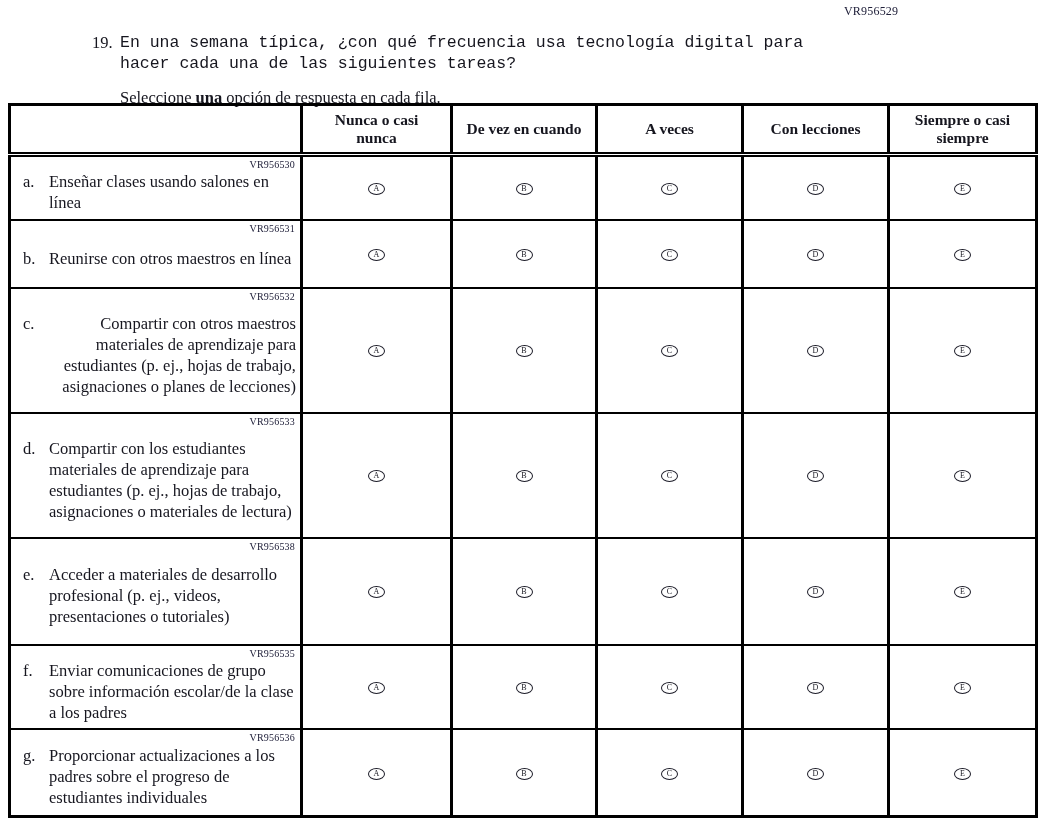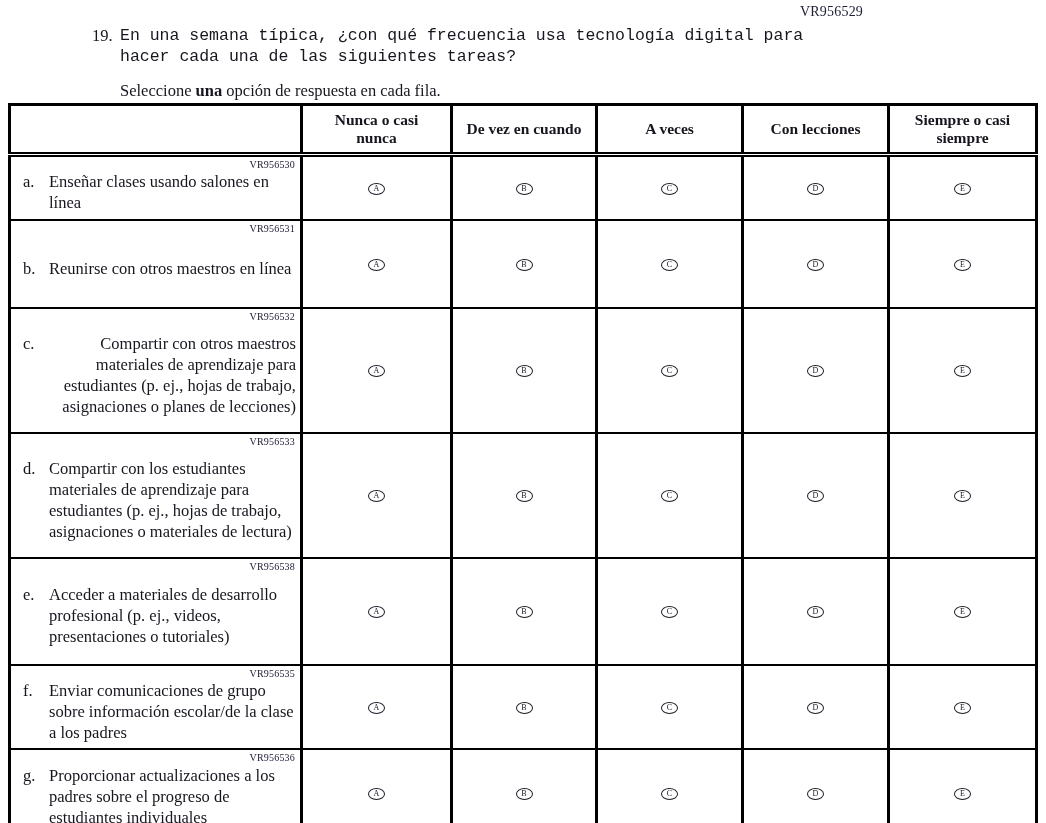--- a/index.html
+++ b/index.html
@@ -13,25 +13,25 @@
   body {
     width: 1046px; height: 823px;
     font-family: "Liberation Serif", "DejaVu Serif", serif;
     color: var(--text);
     position: relative;
     overflow: hidden;
   }
   .page { position: absolute; top: 0; left: 0; width: 1046px; height: 823px; }
 
   .top-code {
-    position: absolute; top: 4px; left: 800px;
-    font-size: 14px; color: var(--code); letter-spacing: 0.2px;
-  }
-
-  .question { position: absolute; top: 25px; left: 92px; width: 730px; display: flex; }
+    position: absolute; top: 4px; left: 844px;
+    font-size: 12px; color: var(--code); letter-spacing: 0.2px;
+  }
+
+  .question { position: absolute; top: 32px; left: 92px; width: 730px; display: flex; }
   .qnum { font-size: 16.5px; width: 28px; flex: none; line-height: 21px; }
   .qbody { flex: 1; }
   .qtext { font-size: 16.5px; line-height: 21px; font-family: Liberation Mono, monospace; }
   .qinstr { margin-top: 13px; font-size: 16.5px; line-height: 21px; }
   .qinstr b { font-weight: bold; margin-top: 25px; }
 
   table.freq {
     position: absolute; top: 103px; left: 8px;
     width: 1027px;
     border-collapse: collapse; table-layout: fixed;
@@ -71,21 +71,21 @@
     width: 17px; height: 12px;
     border: 1.2px solid #1c1c28;
     border-radius: 50%;
     font-size: 8px; line-height: 10px; text-align: center;
     color: var(--text);
     cursor: pointer;
     vertical-align: middle;
   }
 
   tr.rh-a td { height: 65px; }
-  tr.rh-b td { height: 88px; }
+  tr.rh-b td { height: 68px; }
   tr.rh-c td { height: 125px; text-align: right; }
   tr.rh-d td { height: 125px; }
   tr.rh-e td { height: 107px; }
   tr.rh-f td { height: 80px; }
   tr.rh-g td { height: 88px; }
 </style>
 </head>
 <body>
 
 <div class="page">

